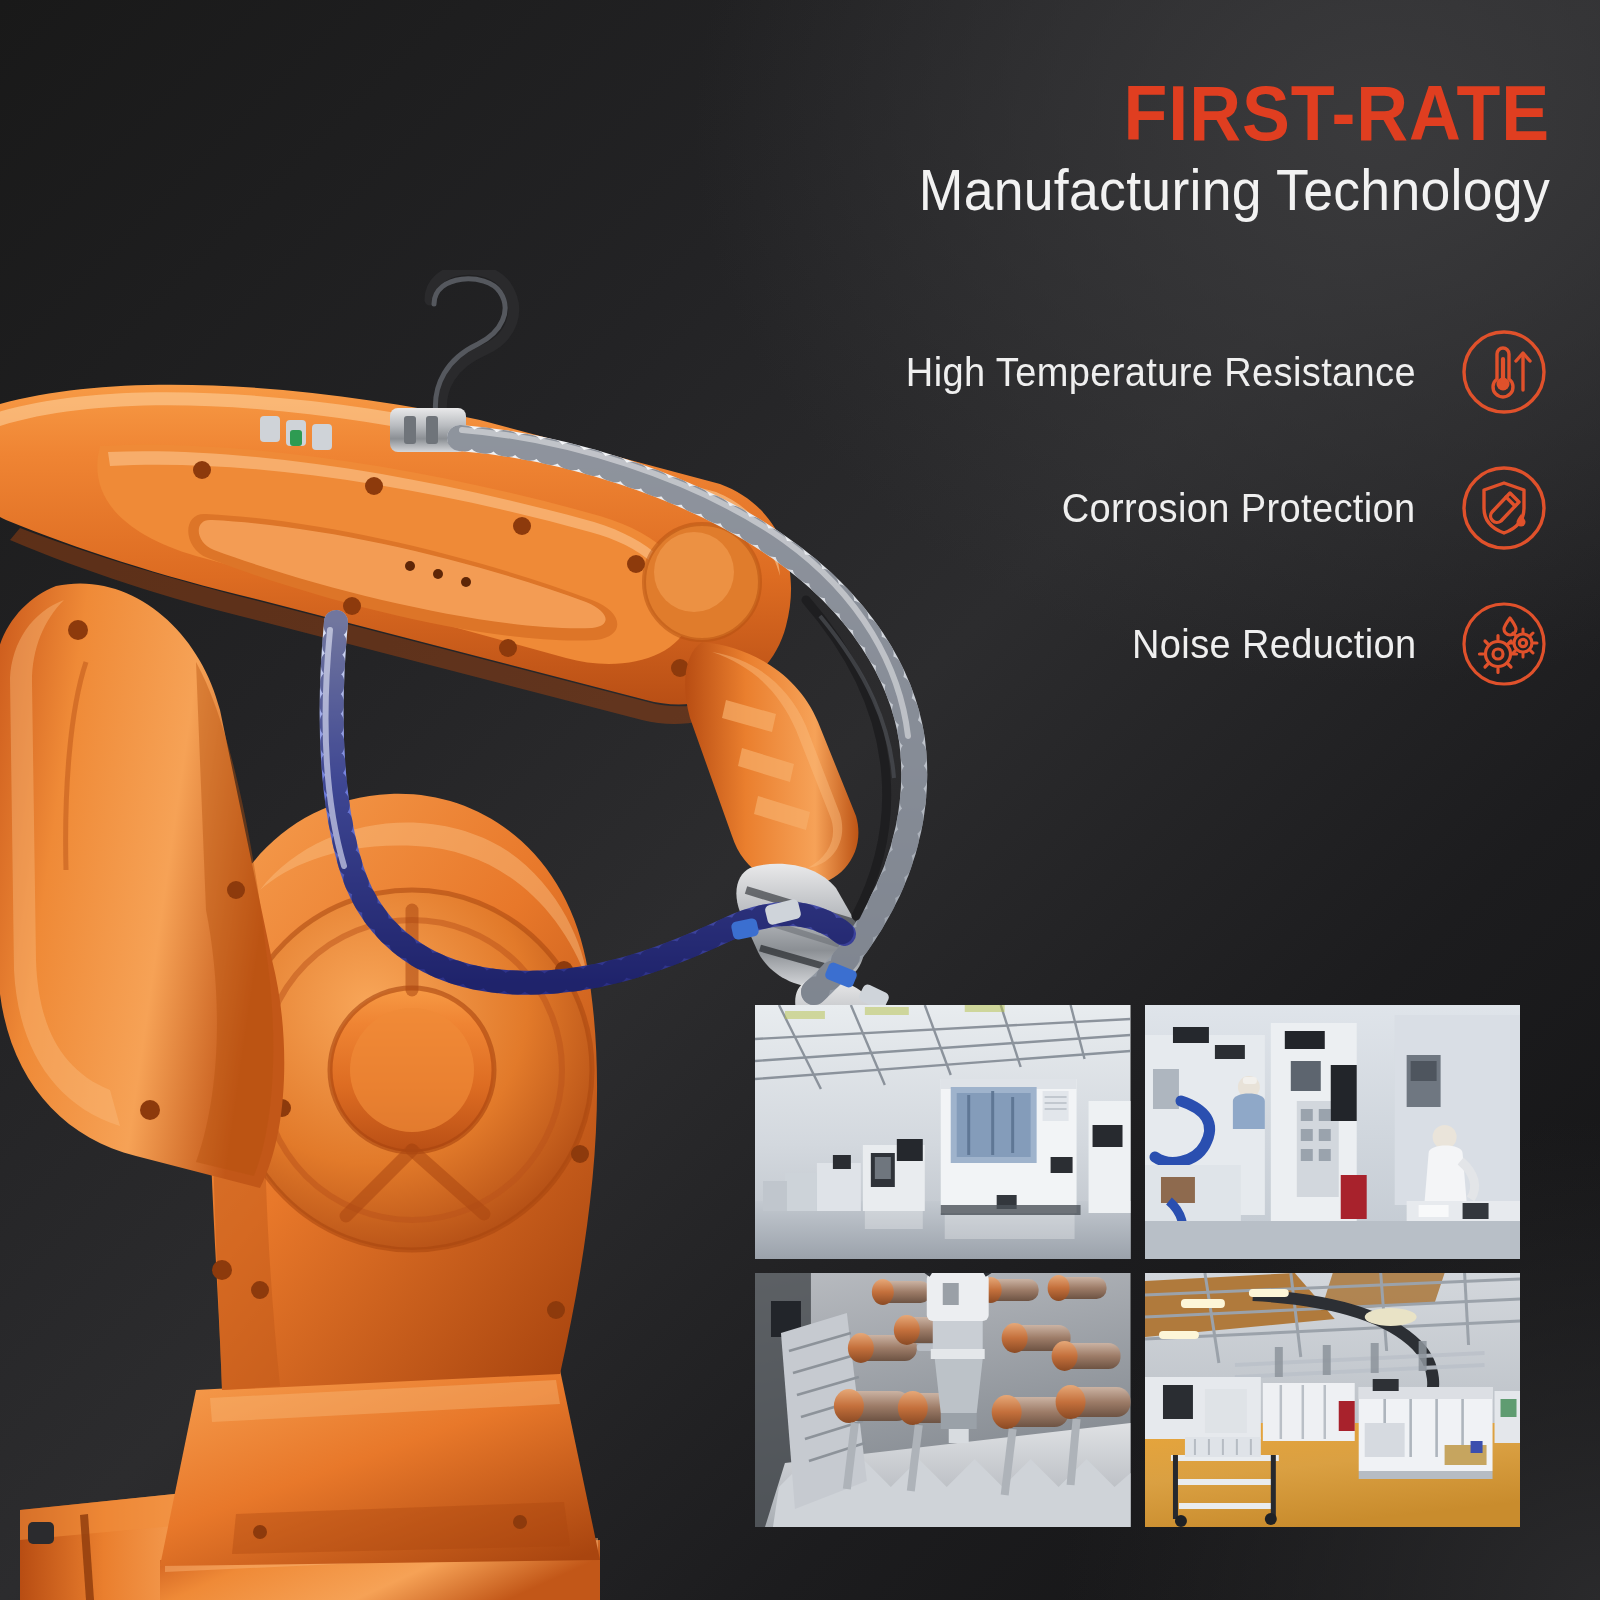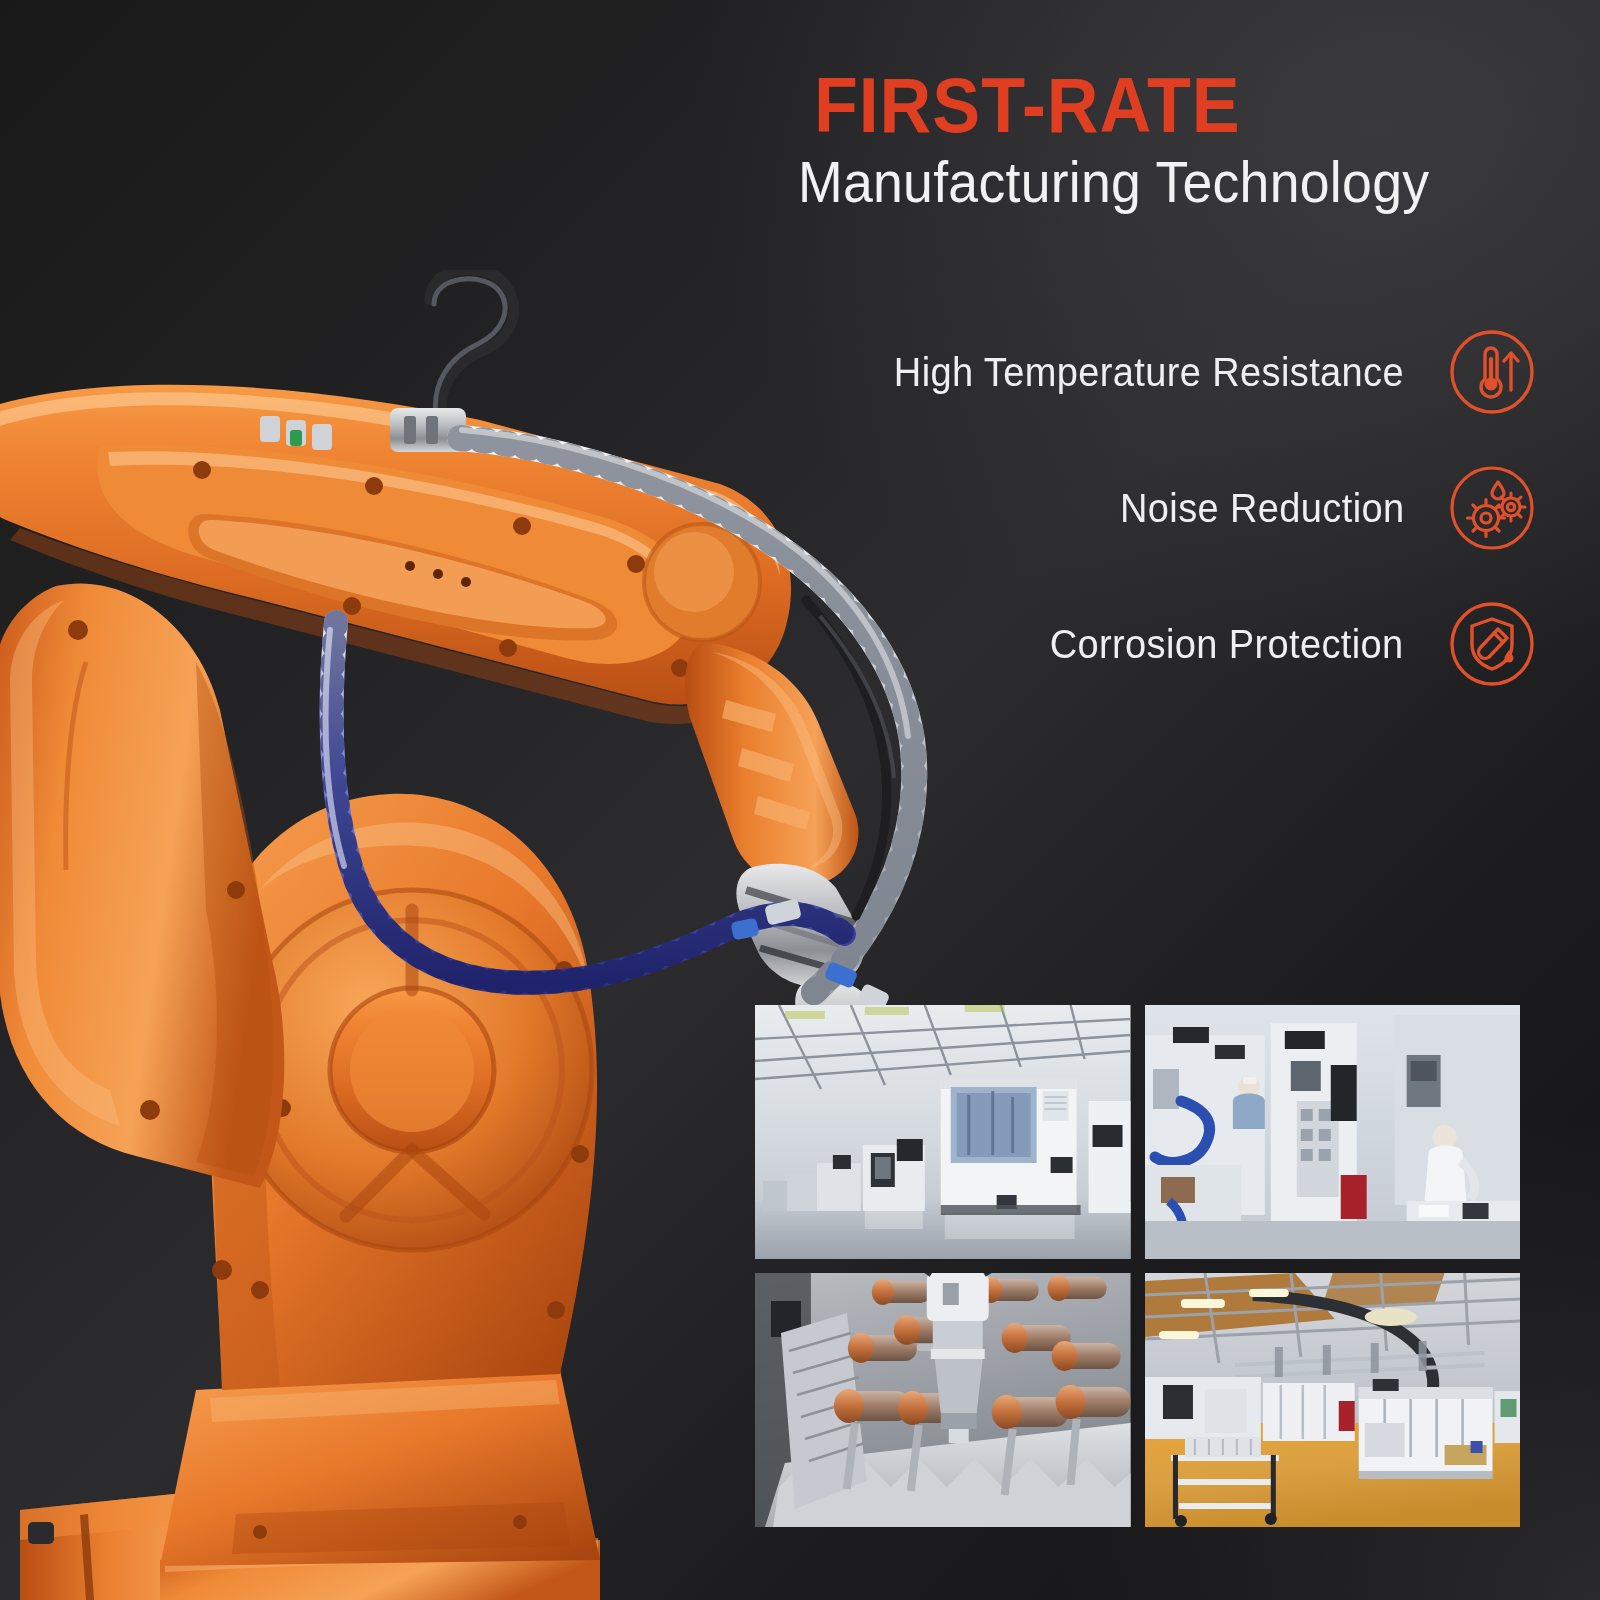--- a/index.html
+++ b/index.html
@@ -6,32 +6,32 @@
   *{box-sizing:border-box;}
   #banner{
     position:relative;width:1600px;height:1600px;overflow:hidden;
     font-family:"Liberation Sans", sans-serif;
     background:
       radial-gradient(ellipse 1100px 900px at 86% 8%, #3a3a3c 0%, rgba(58,58,60,0) 62%),
       radial-gradient(ellipse 900px 800px at 100% 100%, #2a2a2c 0%, rgba(42,42,44,0) 60%),
       linear-gradient(135deg,#191919 0%,#232325 30%,#2c2c2e 50%,#1c1c1e 74%,#131314 100%);
   }
   
-  #headline{position:absolute;right:50px;top:68px;width:800px;}
+  #headline{position:absolute;right:50px;top:76px;width:800px;text-align:right;}
   .h1{
     font-size:78px;line-height:.96;font-weight:bold;letter-spacing:1px;
     color:#e03e20;margin:0;font-family:"Liberation Sans", sans-serif;
     transform:scaleX(.92);transform-origin:right center;
   }
   .h2{
     font-size:57px;line-height:1.12;color:#f2f2f2;margin:8px 0 0 0;font-weight:normal;
     transform:scaleX(.94);transform-origin:right center;letter-spacing:.3px;
   }
   
-  #features{position:absolute;right:62px;top:322px;width:720px;}
+  #features{position:absolute;right:50px;top:322px;width:720px;}
   .feature{display:flex;align-items:center;justify-content:flex-end;gap:42px;height:100px;margin-bottom:36px;}
   .feature-label{
     font-size:40px;color:#efefef;font-weight:300;white-space:nowrap;letter-spacing:.4px;
     transform:scaleX(.95);transform-origin:right center;
   }
   .feature-icon{flex:0 0 auto;width:92px;height:92px;}
   .feature-icon svg{display:block;width:92px;height:92px;}
   
   #photo-grid{
     position:absolute;left:755px;top:1005px;width:765px;height:522px;
@@ -259,20 +259,33 @@
           <path d="M39 28a6 6 0 0 1 12 0v25a10 10 0 1 1-12 0z"></path>
           <circle cx="45" cy="58" r="6.5" fill="#e0512b" stroke="none"></circle>
           <path d="M45 56V33" stroke-width="4.2"></path>
           <path d="M65 64V28"></path>
           <path d="M58 35l7-8 7 8"></path>
         </svg>
       </span>
     </div>
 
     <div class="feature">
+      <span class="feature-label">Corrosion Protection</span>
+      <span class="feature-icon">
+        <svg viewBox="0 0 92 92" xmlns="http://www.w3.org/2000/svg" fill="none" stroke="#e0512b" stroke-width="3.4" stroke-linecap="round" stroke-linejoin="round">
+          <circle cx="46" cy="46" r="40"></circle>
+          <path d="M46 21l20 7v18c0 13-9 21-20 25-11-4-20-12-20-25V28z"></path>
+          <path d="M52 31l9 9-18 19a6.4 6.4 0 0 1-9-9z"></path>
+          <path d="M48 35l9 9"></path>
+          <path d="M63 52c3 4 4.5 6.4 4.5 8a4.5 4.5 0 0 1-9 0c0-1.6 1.5-4 4.5-8z" fill="#e0512b" stroke="none"></path>
+        </svg>
+      </span>
+    </div>
+
+    <div class="feature">
       <span class="feature-label">Noise Reduction</span>
       <span class="feature-icon">
         <svg viewBox="0 0 92 92" xmlns="http://www.w3.org/2000/svg" fill="none" stroke="#e0512b" stroke-width="3.2" stroke-linecap="round" stroke-linejoin="round">
           <circle cx="46" cy="46" r="40"></circle>
           <path d="M52 20c4 5.5 6 8.8 6 11a6 6 0 0 1-12 0c0-2.2 2-5.5 6-11z"></path>
           <g transform="translate(28,44)">
             <circle cx="12" cy="12" r="12.5"></circle>
             <circle cx="12" cy="12" r="5"></circle>
             <g stroke-width="3.2">
               <path d="M12 -2.5v-4M12 26.5v4M-2.5 12h-4M26.5 12h4M1.8 1.8l-2.8-2.8M22.2 22.2l2.8 2.8M22.2 1.8l2.8-2.8M1.8 22.2l-2.8 2.8"></path>
@@ -282,33 +295,20 @@
             <circle cx="9" cy="9" r="9"></circle>
             <circle cx="9" cy="9" r="3.6"></circle>
             <g stroke-width="3">
               <path d="M9 -1.5v-3.5M9 19.5v3.5M-1.5 9h-3.5M19.5 9h3.5M1.4 1.4l-2.4-2.4M16.6 16.6l2.4 2.4M16.6 1.4l2.4-2.4M1.4 16.6l-2.4 2.4"></path>
             </g>
           </g>
         </svg>
       </span>
     </div>
 
-    <div class="feature">
-      <span class="feature-label">Corrosion Protection</span>
-      <span class="feature-icon">
-        <svg viewBox="0 0 92 92" xmlns="http://www.w3.org/2000/svg" fill="none" stroke="#e0512b" stroke-width="3.4" stroke-linecap="round" stroke-linejoin="round">
-          <circle cx="46" cy="46" r="40"></circle>
-          <path d="M46 21l20 7v18c0 13-9 21-20 25-11-4-20-12-20-25V28z"></path>
-          <path d="M52 31l9 9-18 19a6.4 6.4 0 0 1-9-9z"></path>
-          <path d="M48 35l9 9"></path>
-          <path d="M63 52c3 4 4.5 6.4 4.5 8a4.5 4.5 0 0 1-9 0c0-1.6 1.5-4 4.5-8z" fill="#e0512b" stroke="none"></path>
-        </svg>
-      </span>
-    </div>
-
 
   </div>
 
   <div id="photo-grid">
 
     <div class="photo">
       <svg viewBox="0 0 376 254" preserveAspectRatio="none" xmlns="http://www.w3.org/2000/svg">
         <defs>
           <linearGradient id="p1bg" x1="0" y1="0" x2="0" y2="1">
             <stop offset="0" stop-color="#e8ecef"></stop>

